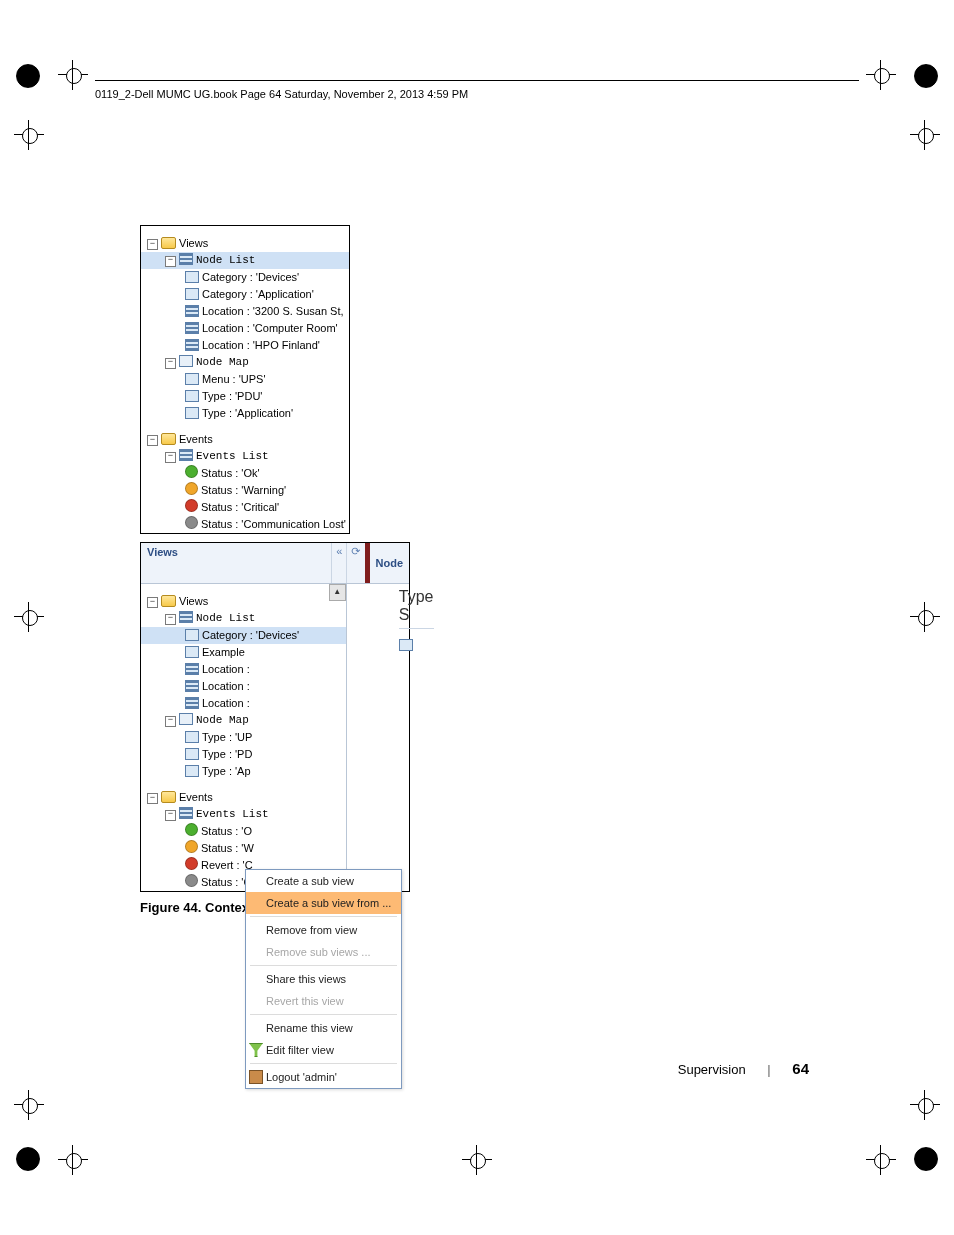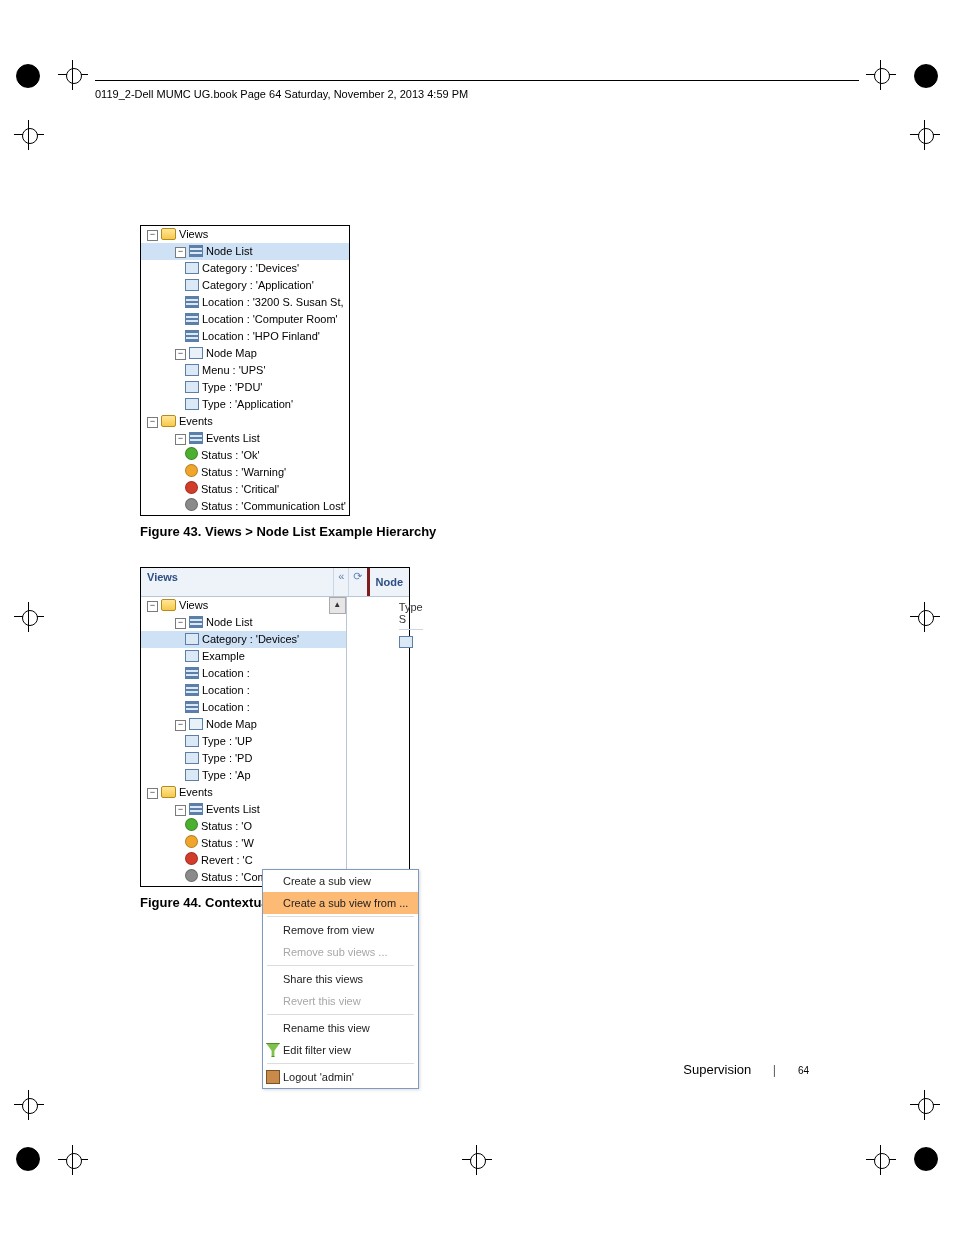--- a/index.html
+++ b/index.html
@@ -52,22 +52,22 @@
     white-space: nowrap;
     line-height: 17px;
     height: 17px;
     font-size: 11px;
     overflow: hidden;
     padding-left: 4px;
   }
   .tree-row.selected {
     background: #cfe1f5;
   }
-  .indent0 { padding-left: 6px; }
-  .indent1 { padding-left: 34px; }
+  .indent0 { padding-left: 6px; margin-top: 9px; }
+  .indent1 { padding-left: 24px; font-family: Liberation Mono, monospace; }
   .indent2 { padding-left: 44px; }
   .tree-toggle {
     display: inline-block;
     width: 9px;
     height: 9px;
     border: 1px solid #7a7a7a;
     background: #fff;
     line-height: 7px;
     font-size: 9px;
     text-align: center;
@@ -130,53 +130,53 @@
     flex: 1;
     padding: 3px 6px;
   }
   .fig44-header .tools {
     padding: 2px 4px;
     color: #5a7db0;
     font-weight: normal;
     border-left: 1px solid #cbd6e4;
   }
   .fig44-header .node-col {
-    border-left: 3px solid #7f1d1d;
-    padding: 8px 6px;
+    border-left: 5px solid #7f1d1d;
+    padding: 14px 6px;
   }
   .fig44-body {
     display: flex;
   }
   .fig44-left {
     width: 240px;
     border-right: 1px solid #b9c6d6;
     position: relative;
   }
   .fig44-right {
     flex: 1;
-    font-size: 11px;
+    font-size: 16px;
     padding: 4px 4px;
     margin-left: 48px;
   }
   .scroll-up-btn {
     position:absolute;
     right:0;
     top:0;
     width:15px;
     height:15px;
     background:#e6e6e6;
     border:1px solid #aaa;
     font-size:8px;
     text-align:center;
     line-height:13px;
     color:#333;
   }
   .context-menu {
     position: absolute;
-    left: 122px;
+    left: 105px;
     top: 644px;
     width: 155px;
     background: #fff;
     border: 1px solid #7e9abf;
     font-size: 11px;
     z-index: 20;
     box-shadow: 1px 1px 3px rgba(0,0,0,0.15);
   }
   .context-menu .mi {
     padding: 5px 10px 5px 20px;
@@ -199,21 +199,21 @@
     height:12px;
   }
   .footer {
     position: absolute;
     bottom: 158px;
     right: 145px;
     font-size: 13px;
   }
   .footer .sec { font-family: Arial; }
   .footer .divider { margin: 0 18px; color:#666; font-weight:normal;}
-  .footer .page { font-weight: normal; font-size: 10px; margin-top: 32px; }
+  .footer .page { font-weight: bold; font-size: 15px; margin-top: 32px; }
   
   .reg-circle {
     position:absolute;
     width:22px; height:22px;
     border:1px solid #000;
     border-radius:50%;
   }
   .reg-target {
     position:absolute;
     width:30px; height:30px;
@@ -292,21 +292,20 @@
     <div class="tree-row indent2"><span class="icon icon-cat"></span><span>Menu : 'UPS'</span></div>
     <div class="tree-row indent2"><span class="icon icon-cat"></span><span>Type : 'PDU'</span></div>
     <div class="tree-row indent2"><span class="icon icon-cat"></span><span>Type : 'Application'</span></div>
     <div class="tree-row indent0"><span class="tree-toggle">−</span><span class="icon icon-folder"></span><span>Events</span></div>
     <div class="tree-row indent1"><span class="tree-toggle">−</span><span class="icon icon-loc"></span><span>Events List</span></div>
     <div class="tree-row indent2"><span class="status-dot green"></span><span>Status : 'Ok'</span></div>
     <div class="tree-row indent2"><span class="status-dot orange"></span><span>Status : 'Warning'</span></div>
     <div class="tree-row indent2"><span class="status-dot red"></span><span>Status : 'Critical'</span></div>
     <div class="tree-row indent2"><span class="status-dot grey"></span><span>Status : 'Communication Lost'</span></div>
   </div>
-  <div class="fig-caption">Figure 43.  Views &gt; Node List Example Hierarchy</div>
 
   <div class="fig-container fig44" style="position:relative;">
     <div class="fig44-header">
       <div class="views-col">Views</div>
       <div class="tools">«</div>
       <div class="tools">⟳</div>
       <div class="node-col">Node</div>
     </div>
     <div class="fig44-body">
       <div class="fig44-left">

